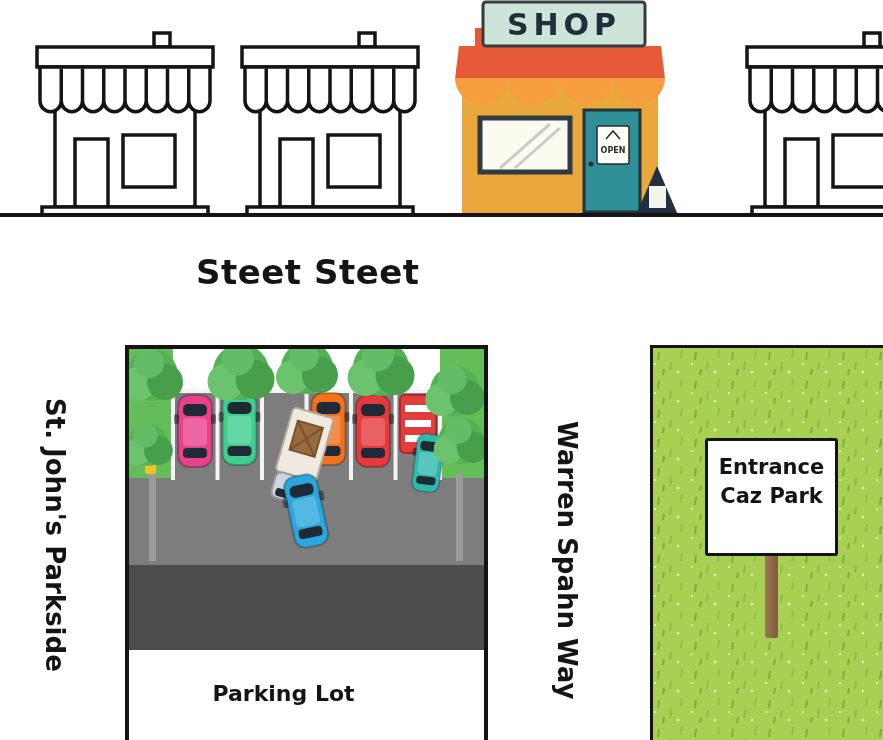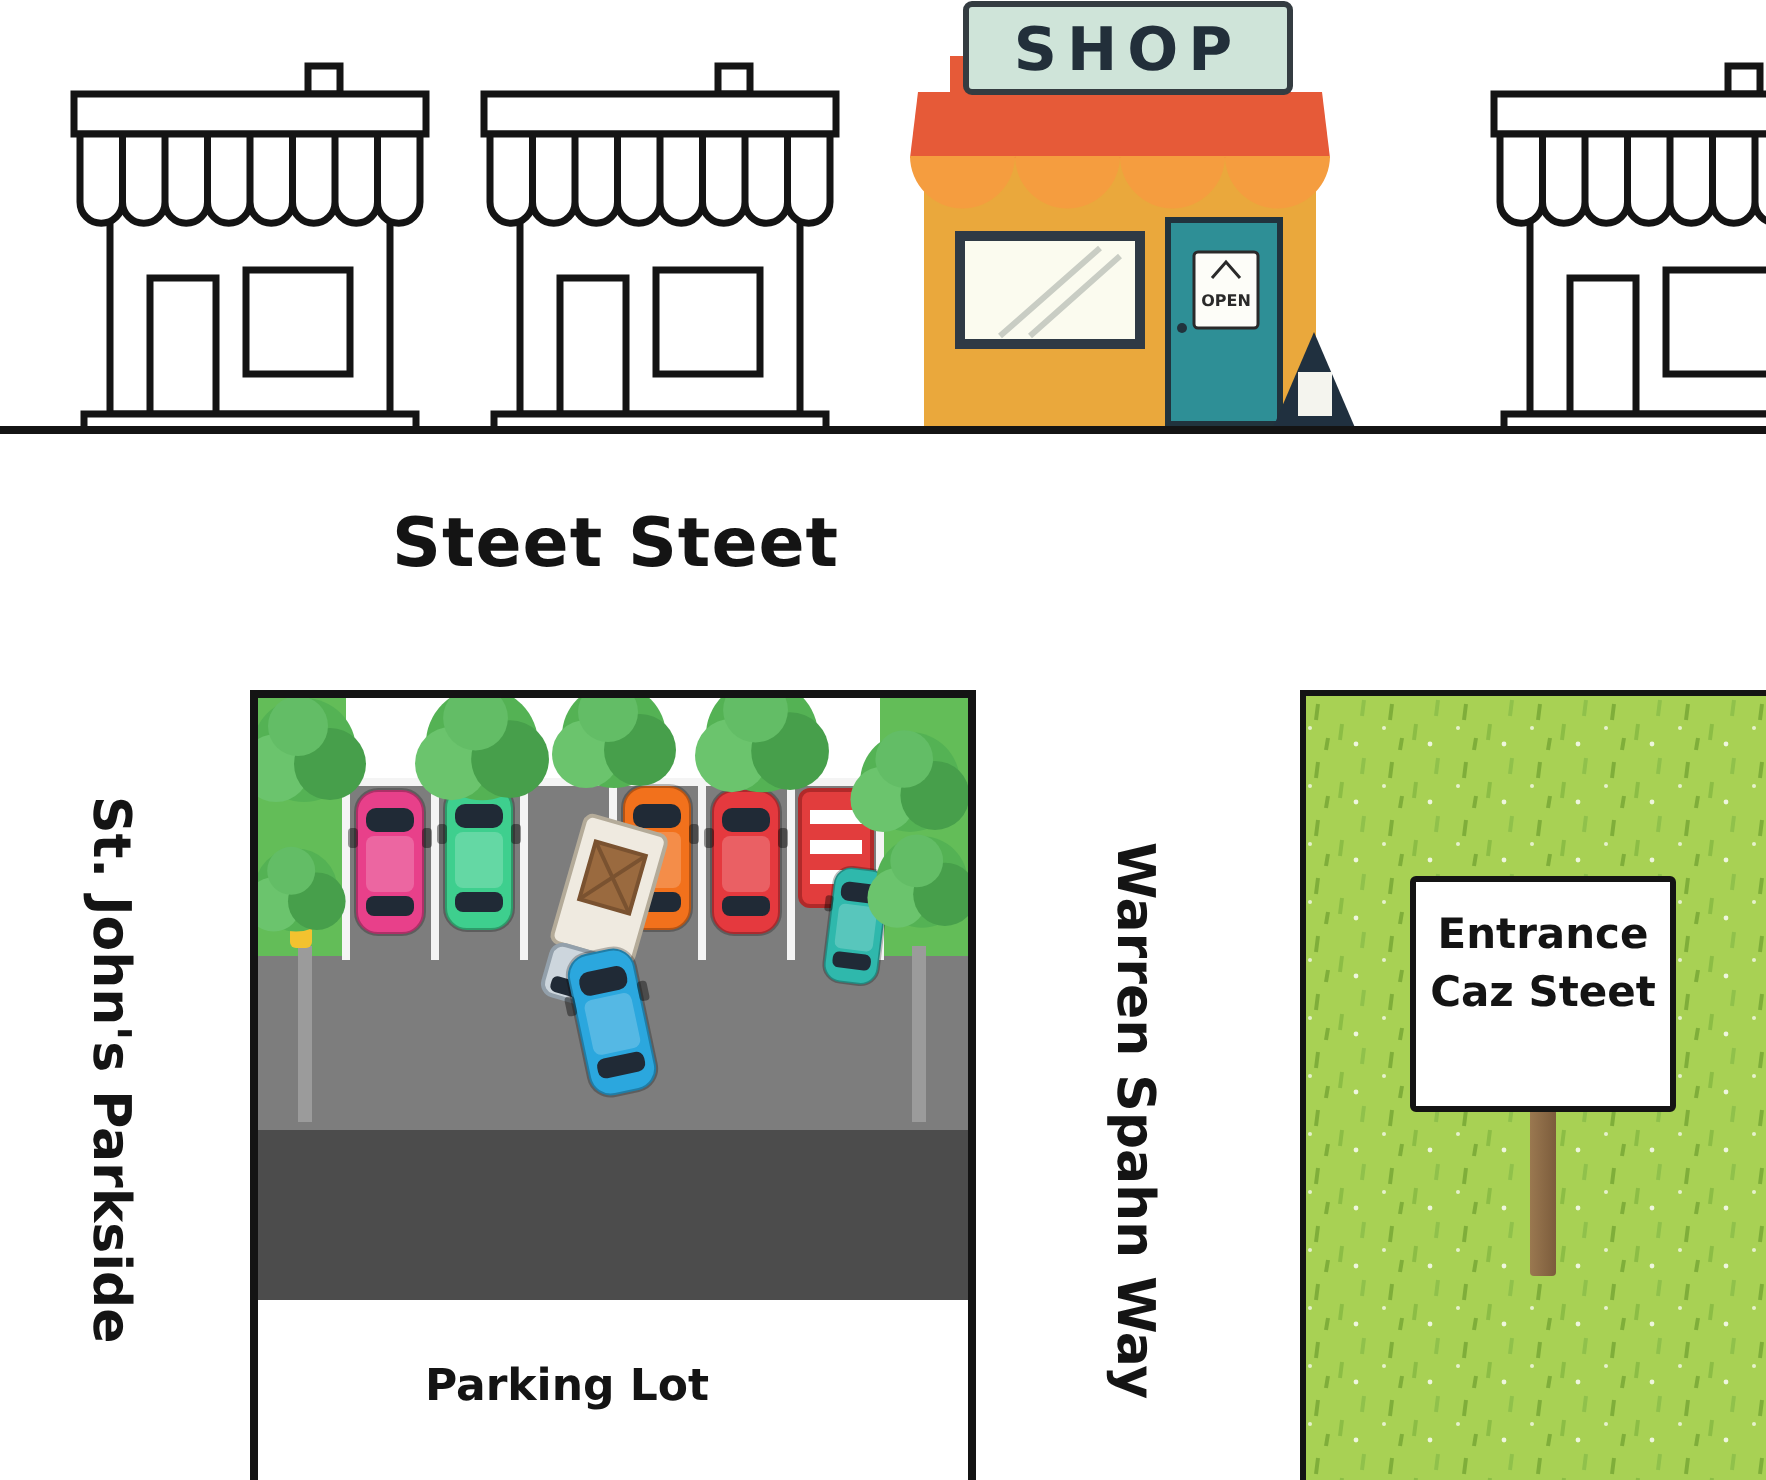--- a/index.html
+++ b/index.html
@@ -210,17 +210,17 @@
           <circle cx="25" cy="24" r="1.2" fill="#ffffff" opacity="0.8"></circle>
           <circle cx="2" cy="16" r="1" fill="#ffffff" opacity="0.7"></circle>
         </pattern>
       </defs>
       <rect width="230" height="392" fill="#a8d154"></rect>
       <rect width="230" height="392" fill="url(#gtex)"></rect>
     </svg>
     <div class="sign-post"></div>
     <div class="park-sign">
       <div>Entrance</div>
-      <div>Caz Steet</div>
+      <div>Caz Park</div>
     </div>
   </div>
 
 </div>
 
 </body></html>

